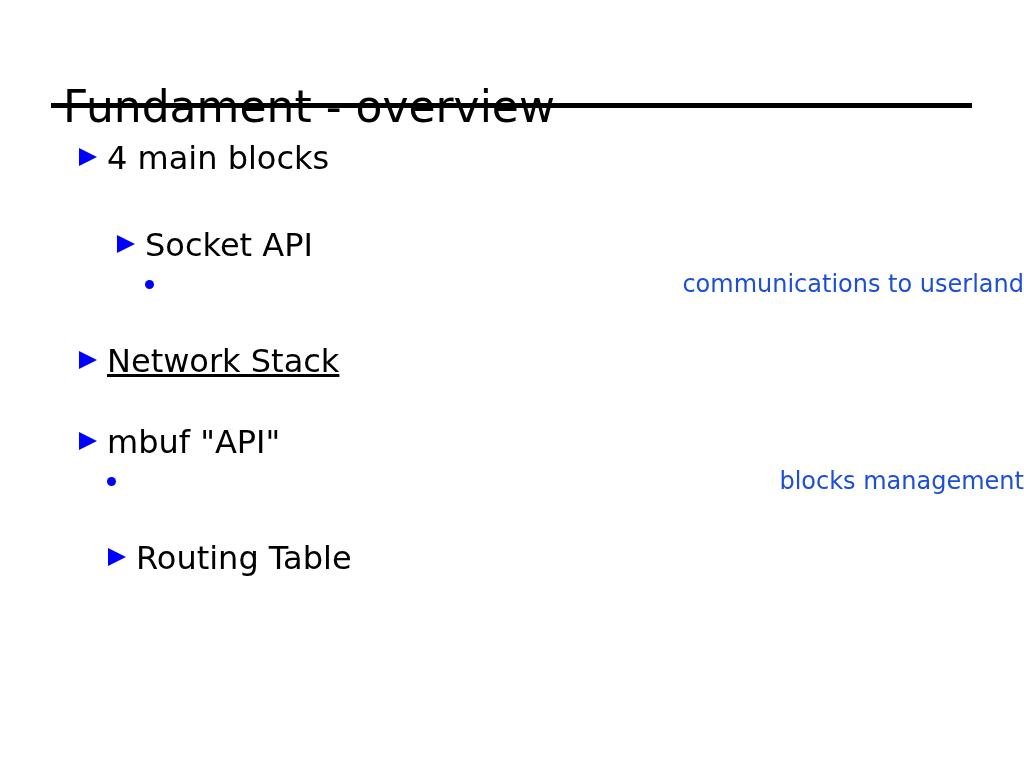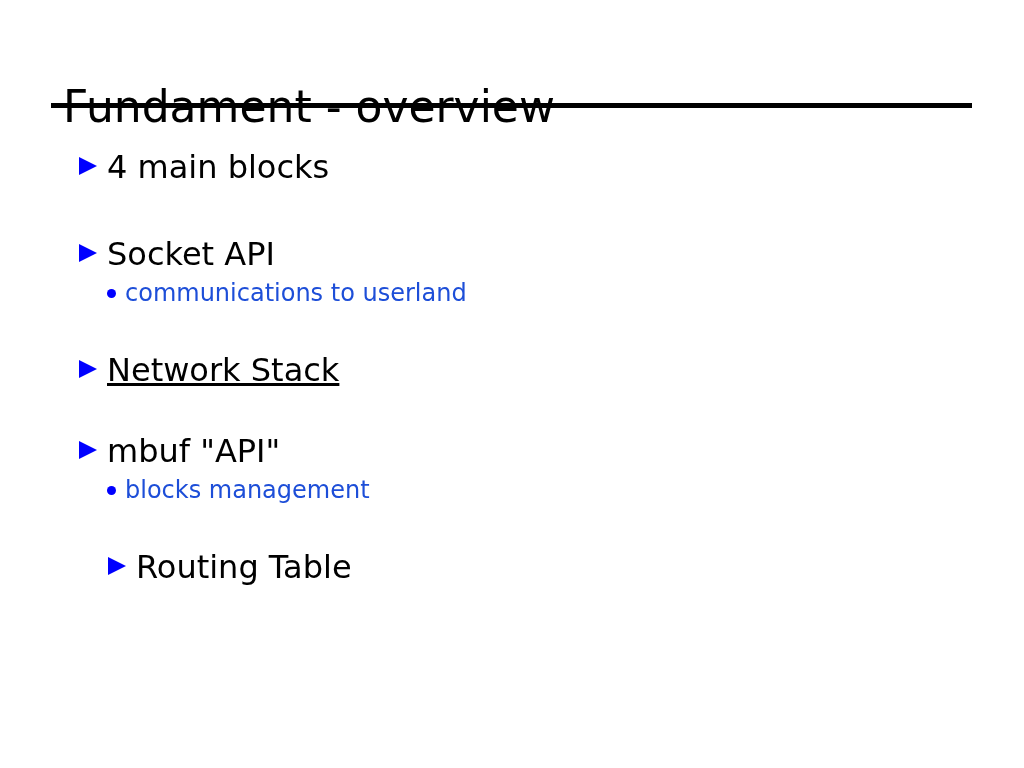--- a/index.html
+++ b/index.html
@@ -37,29 +37,30 @@
     top: 103px;
     width: 921px;
     height: 5px;
     background: #000000;
   }
 
   
   .body-list {
     position: absolute;
     left: 0;
-    top: 146px;
+    top: 137px;
     width: 1024px;
+    text-align: right;
   }
 
   .group {
     position: relative;
   }
   .group.g0 { margin-top: 0px; }
-  .group.g1 { margin-top: 45px; }
+  .group.g1 { margin-top: 45px; padding-left: 38px; }
   .group.g2 { margin-top: 39px; text-decoration: underline; }
   .group.g3 { margin-top: 39px; }
   .group.g4 { margin-top: 39px; padding-left: 29px; }
 
   
   .l1 {
     position: relative;
     display: flex;
     align-items: baseline;
     padding-left: 79px;

